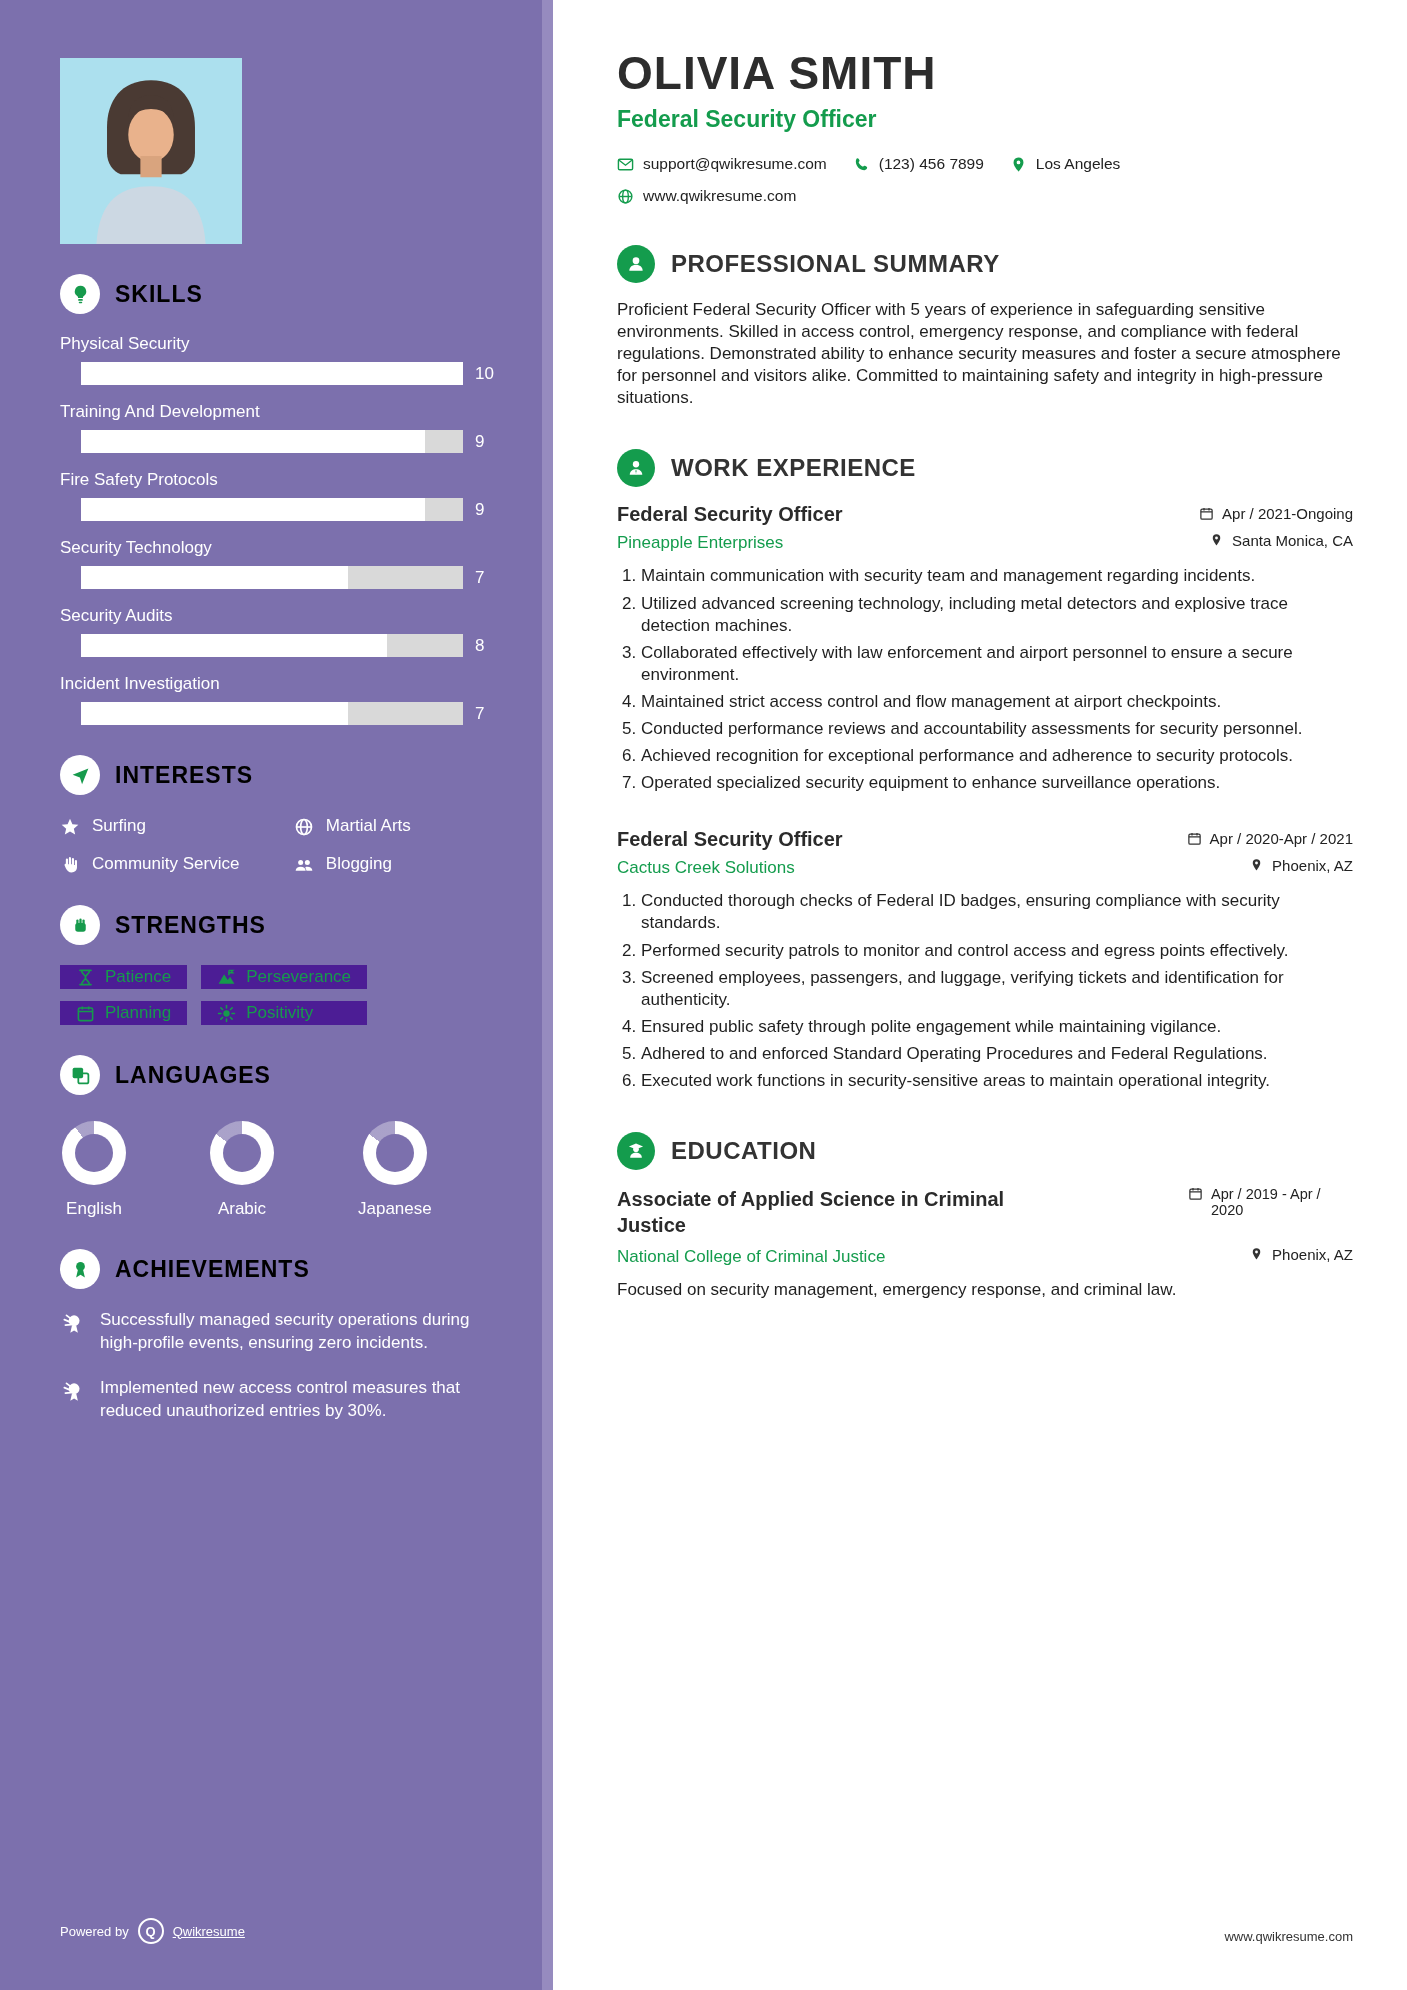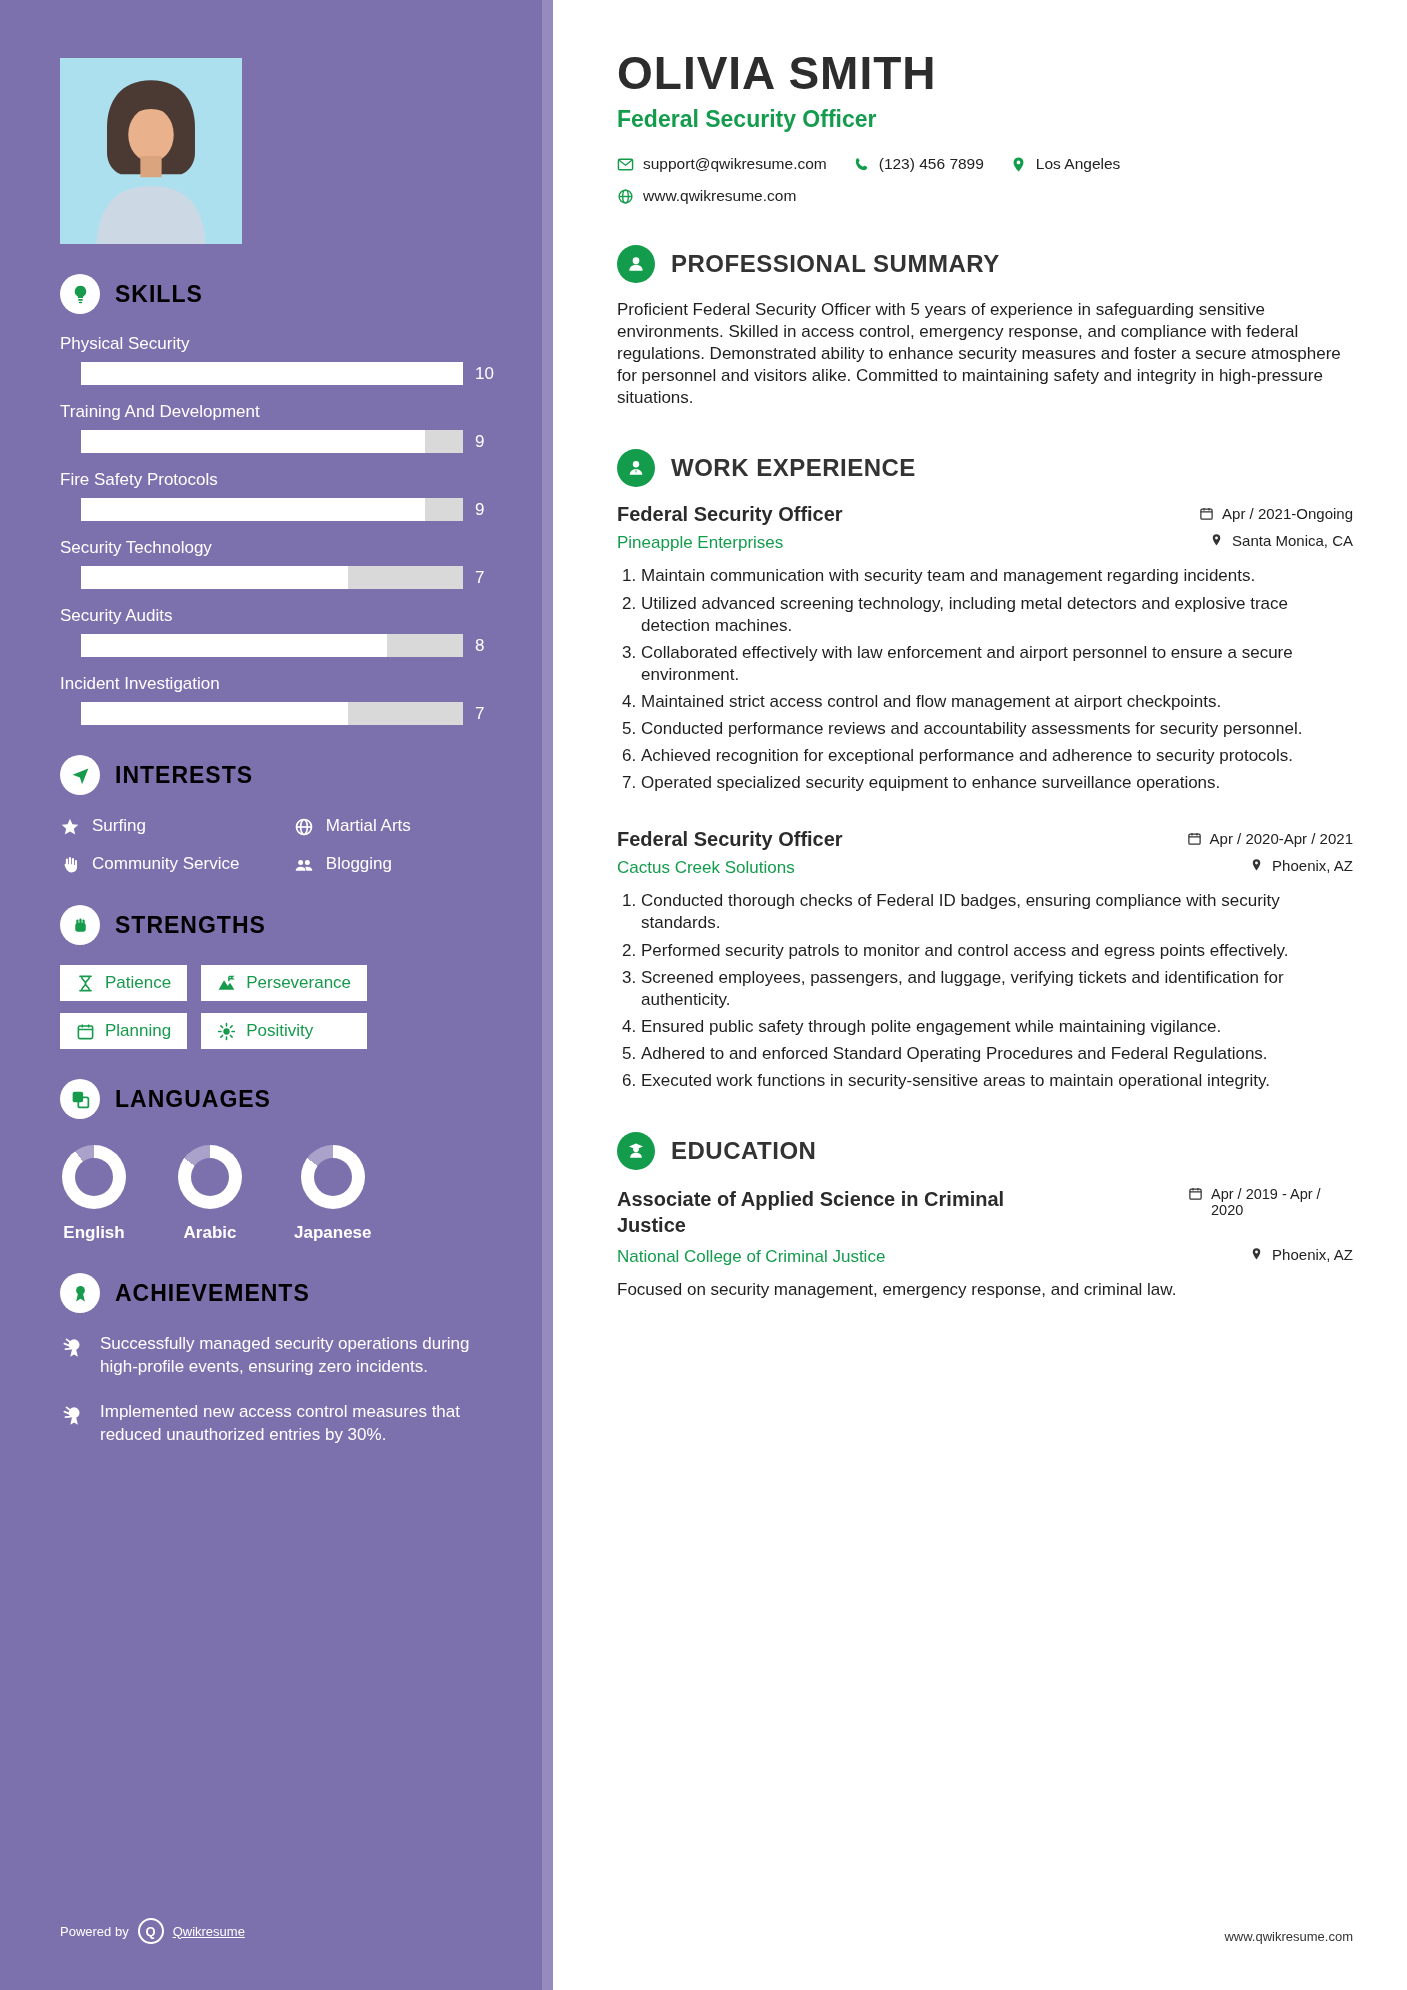--- a/index.html
+++ b/index.html
@@ -27,25 +27,25 @@
   .skill-track { flex:1; height:23px; background:#d9d9d9; }
   .skill-fill { height:100%; background:#ffffff; }
   .skill-score { width:32px; font-size:17px; }
 
   .interest-grid { display:grid; grid-template-columns:1.05fr 1fr; row-gap:16px; column-gap:10px; }
   .interest { display:flex; align-items:flex-end; gap:12px; font-size:17px; line-height:1.3; }
   .i-icon { width:20px; height:20px; flex:0 0 auto; color:#ffffff; margin-top:1px; }
   .i-icon svg { width:20px; height:20px; }
 
   .chip-grid { display:grid; grid-template-columns:auto auto; justify-content:start; gap:12px 14px; }
-  .chip { display:inline-flex; align-items:center; gap:10px; background:#ffffff; color:#169a4c; font-size:17px; padding:8px 16px; }
+  .chip { display:inline-flex; align-items:center; gap:10px; background:#4c1d95; color:#169a4c; font-size:17px; padding:2px 16px; }
   .chip-icon { width:19px; height:19px; color:#169a4c; }
   .chip-icon svg { width:19px; height:19px; }
 
-  .lang-row { display:flex; gap:52px; padding-left:2px; margin-top:26px;font-weight:bold; }
+  .lang-row { display:flex; gap:84px; padding-left:2px; margin-top:26px; }
   .lang { display:flex; flex-direction:column; align-items:center; }
   .donut { position:relative; width:64px; height:64px; border-radius:50%; }
   .donut .hole { position:absolute; left:50%; top:50%; width:38px; height:38px; margin:-19px 0 0 -19px; border-radius:50%; background:#7c70ad; }
   .lang-name { margin-top:14px; font-size:17px; }
 
   .ach { display:flex; gap:14px; margin-bottom:22px; }
   .ach-icon { width:26px; height:26px; flex:0 0 auto; color:#ffffff; margin-top:2px; }
   .ach-icon svg { width:26px; height:26px; }
   .ach p { font-size:17px; line-height:1.35; }
 

